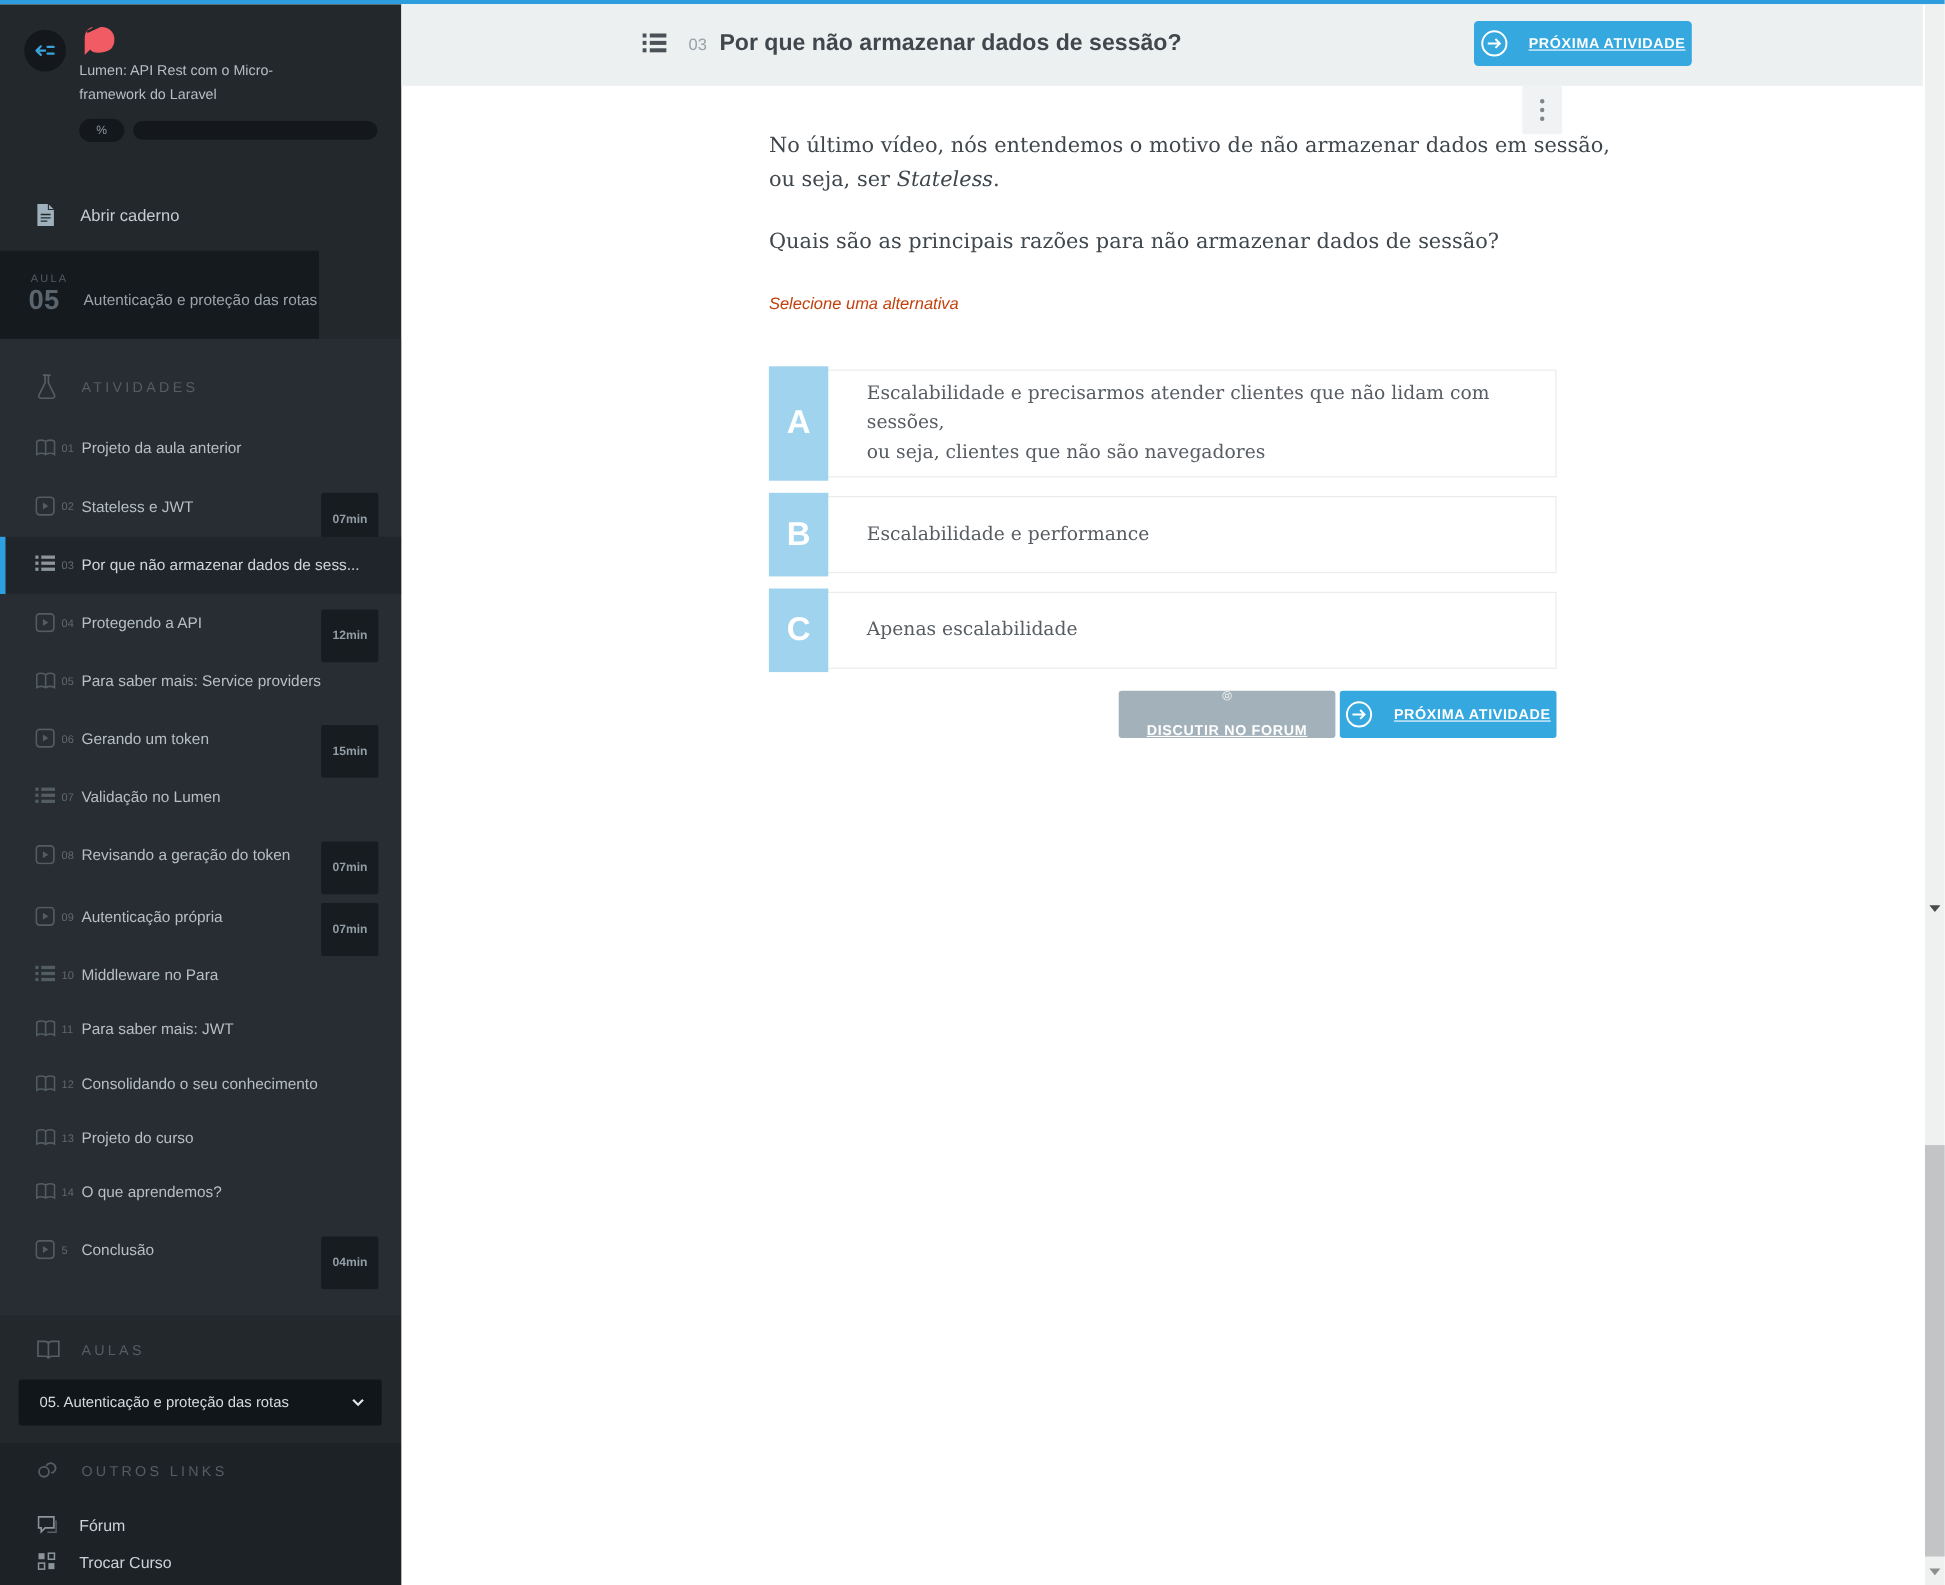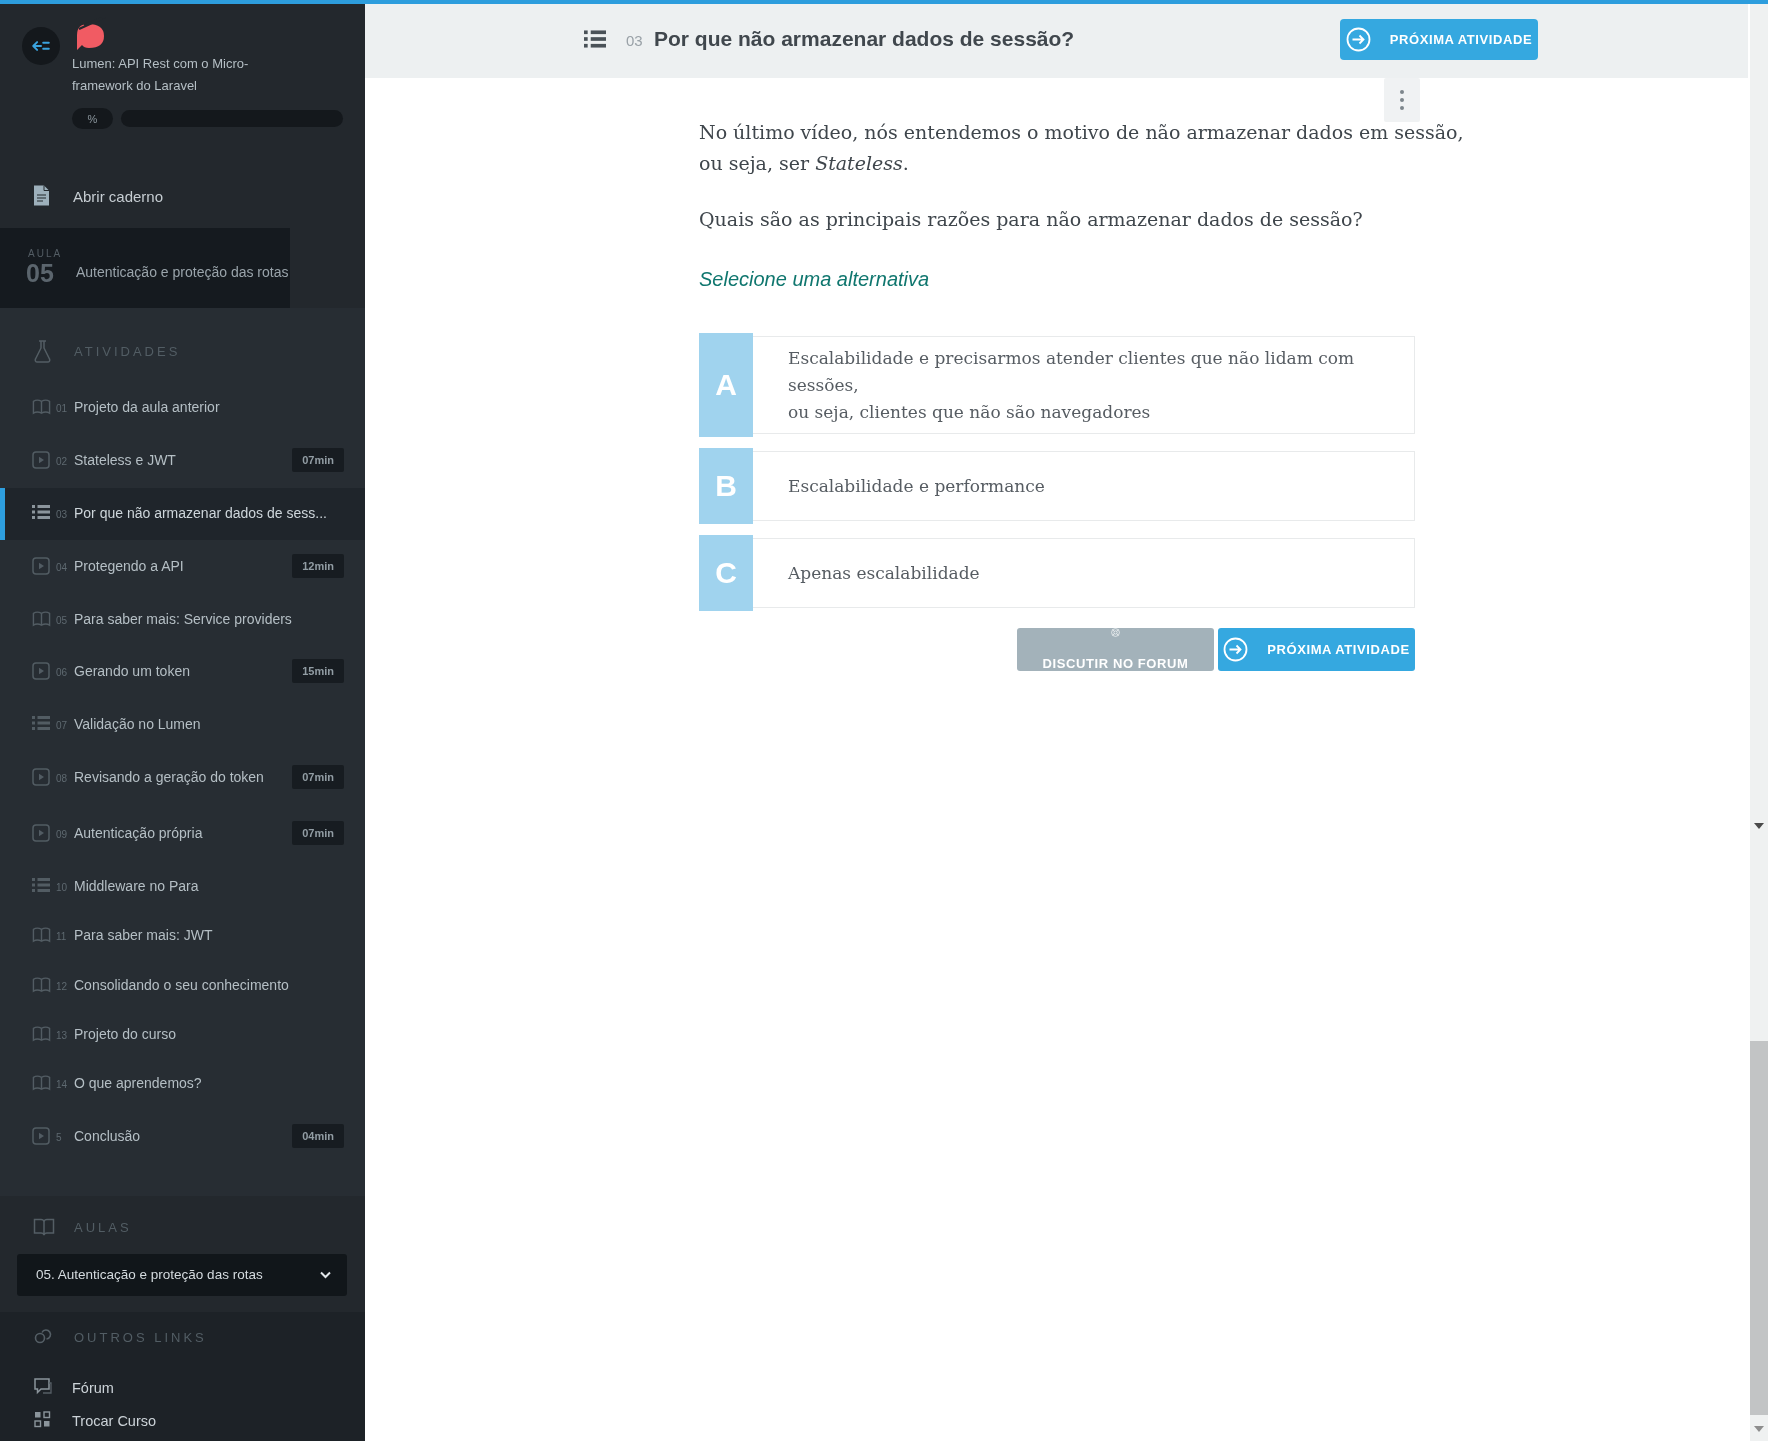--- a/index.html
+++ b/index.html
@@ -30,54 +30,54 @@
   .banner-title { position:absolute; left:76px; top:36px; font-size:14px; color:#9aa4ab; }
 
   .sec-head { position:absolute; left:0; width:365px; height:24px; }
   .sec-head .sh-label { position:absolute; left:74px; top:4px; font-size:13px; letter-spacing:3px; color:#525d64; }
   .sec-head svg { position:absolute; left:33px; top:0; }
 
   .act-row { position:absolute; left:0; width:365px; height:52px; cursor:pointer; }
   .act-row .a-icon { position:absolute; left:32px; top:16px; }
   .act-row .a-num { position:absolute; left:56px; top:21px; font-size:10px; color:#5e6970; }
   .act-row .a-title { position:absolute; left:74px; top:17px; font-size:14px; color:#b5bfc5; white-space:nowrap; }
-  .act-row .a-dur { position:absolute; right:21px; top:13px; background:#171c21; color:#929da4; font-size:11px; font-weight:bold; padding:6px 10px; border-radius:2px; }
+  .act-row .a-dur { position:absolute; right:21px; top:13px; background:#171c21; color:#929da4; font-size:11px; font-weight:bold; padding:18px 10px; border-radius:2px; }
   .act-row.active { background:#1f252b; }
   .act-row.active::before { content:""; position:absolute; left:0; top:0; bottom:0; width:5px; background:#2e9fdf; }
   .act-row.active .a-title { color:#ced6db; }
 
   .lesson-select { position:absolute; left:17px; top:1250px; width:330px; height:42px; background:#11161a; border-radius:3px; cursor:pointer; }
   .lesson-select .ls-text { position:absolute; left:19px; top:13px; font-size:13.5px; color:#d5dbdf; }
   .lesson-select svg { position:absolute; right:16px; top:17px; }
 
   .link-row { position:absolute; left:0; width:365px; height:32px; cursor:pointer; }
   .link-row .lk-label { position:absolute; left:72px; top:6px; font-size:14.5px; color:#ccd3d8; }
   .link-row svg { position:absolute; left:34px; top:4px; }
 
   
   .main { position:absolute; left:365px; top:4px; width:1403px; height:1437px; background:#fff; }
   .main-header { position:absolute; left:0; top:0; width:1383px; height:74px; background:#edf0f1; }
   .mh-listicon { position:absolute; left:219px; top:25px; }
   .mh-num { position:absolute; left:261px; top:28px; font-size:15px; color:#99a1a7; }
   .mh-title { position:absolute; left:289px; top:23px; font-size:21px; font-weight:bold; color:#40474d; }
 
-  .btn { display:flex; align-items:center; justify-content:center; gap:19px; border-radius:4px; cursor:pointer; color:#fff; font-size:13px; font-weight:bold; letter-spacing:.6px; }
+  .btn { display:flex; align-items:center; justify-content:center; gap:19px; border-radius:4px; cursor:pointer; color:#fff; font-size:13px; font-weight:bold; letter-spacing:.6px;text-decoration:underline; }
   .btn-blue { background:#35a8e0; }
   .btn-gray { background:#a3b2ba; }
   .top-next { position:absolute; left:975px; top:15px; width:198px; height:41px; }
 
   .kebab { position:absolute; left:1019px; top:74px; width:36px; height:44px; background:#f0f2f3; border-radius:2px; cursor:pointer; display:flex; flex-direction:column; align-items:center; justify-content:center; gap:4px; }
   .kebab i { width:4px; height:4px; border-radius:50%; background:#7d868c; }
 
   .q-serif { font-family:"DejaVu Serif","Liberation Serif",serif; }
   .q-p1 { position:absolute; left:334px; top:113px; font-size:19px; line-height:31px; color:#3f464c; }
   .q-p1 span { display:block; }
   .q-p1 .inline, .q-p1 em { display:inline; }
   .q-p2 { position:absolute; left:334px; top:204px; font-size:19px; color:#3f464c; }
-  .q-hint { position:absolute; left:334px; top:264px; font-size:20px; font-style:italic; color:#0f766e; }
+  .q-hint { position:absolute; left:334px; top:264px; font-size:15px; font-style:italic; color:#c2410c; }
 
   .opt { position:absolute; left:334px; width:716px; background:#fff; border:1px solid #e8eaeb; cursor:pointer; }
   .opt .block { position:absolute; left:-1px; top:-4px; bottom:-4px; width:54px; background:#a0d3ee; display:flex; align-items:center; justify-content:center; font-size:30px; font-weight:bold; color:#fff; }
   .opt .otext { position:absolute; left:88px; top:50%; transform:translateY(-50%); font-family:"DejaVu Serif","Liberation Serif",serif; font-size:17px; line-height:27px; color:#565c62; width:620px; }
   .opt .otext span { display:block; }
   .opt-a { top:332px; height:98px; }
   .opt-b { top:447px; height:70px; }
   .opt-c { top:534px; height:70px; }
 
   .foot-discuss { position:absolute; left:652px; top:624px; width:197px; height:43px; border-radius:3px;flex-direction:column; }

